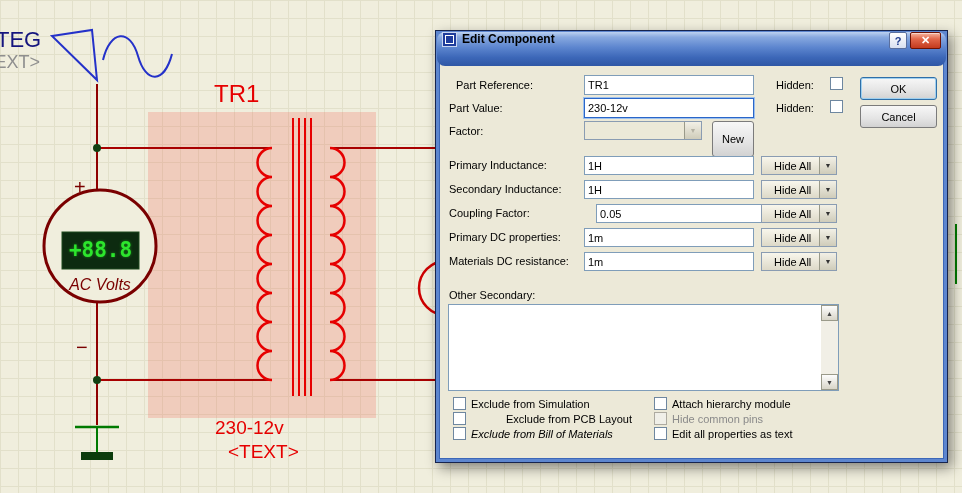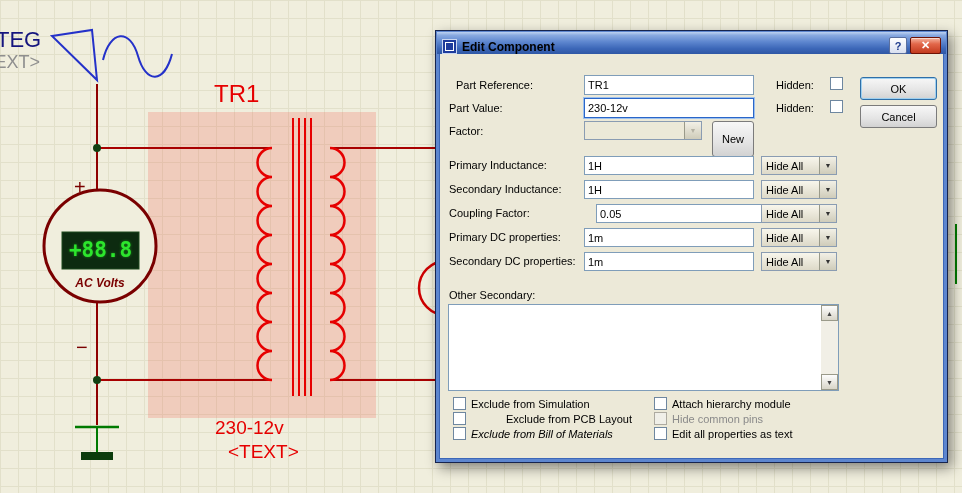--- a/index.html
+++ b/index.html
@@ -13,35 +13,35 @@
     background-size:18px 18px;
   }
   .schem-svg{position:absolute;left:0;top:0;}
   .slabel{position:absolute;white-space:nowrap;}
   .lbl-red{color:#e60000;}
   .lbl-maroon{color:#7a0000;}
   .reading{
     font-family:"DejaVu Sans Mono",monospace;font-weight:bold;font-size:21px;
     color:#2de52d;text-shadow:0 0 3px #1a8f1a;text-align:center;
   }
-  .acvolts{font-style:italic;font-weight:700;font-size:12px;text-align:center;}
+  .acvolts{font-style:italic;font-weight:400;font-size:16px;text-align:center;}
 
   
   .dialog{
     position:absolute;left:435px;top:30px;width:511px;height:431px;
     border:1px solid #16244e;
     box-shadow:inset 0 0 0 3px #5d86cf, 4px 5px 12px rgba(0,0,0,.45);
     background:#3c67b8;
     font-size:11px;color:#000;
   }
   .face{position:absolute;left:4px;top:23px;right:4px;bottom:4px;background:#ece9d8;}
   .titlebar{
-    position:absolute;left:1px;right:1px;top:1px;height:22px;
+    position:absolute;left:1px;right:1px;top:1px;height:34px;
     background:linear-gradient(180deg,#bdd2f1 0%,#88a9e0 15%,#5d86cf 45%,#3c67b8 75%,#2f57a5 100%);
-    display:flex;align-items:flex-end;padding:0 5px;box-sizing:border-box;
+    display:flex;align-items:flex-start;padding:0 5px;box-sizing:border-box;border-radius:8px;
   }
   .app-icon{width:15px;height:15px;background:#1e3c9c;border:1px solid #c9d6f0;box-sizing:border-box;
     box-shadow:inset 0 0 0 2px #1e3c9c, inset 0 0 0 3px #ffffff;margin-right:5px;}
   .title-text{font-size:12px;font-weight:600;color:#000;flex:1;}
   .cap-btn{height:17px;border-radius:2px;display:flex;align-items:center;justify-content:center;
     font-weight:bold;font-size:11px;box-sizing:border-box;margin-left:3px;}
   .help-btn{width:18px;background:linear-gradient(#ffffff,#d9e0f0);border:1px solid #5a6f9e;color:#1c3a8c;}
   .close-btn{width:31px;background:linear-gradient(#f5b5a0,#e2674a 40%,#c33a1e);border:1px solid #6e1204;color:#fff;
     box-shadow:inset 0 1px 0 rgba(255,255,255,.5);}
 
@@ -51,21 +51,21 @@
   .txt.focus{border:1px solid #2a66c8;box-shadow:0 0 0 1px #9cc0ee;}
   .cb{position:absolute;width:13px;height:13px;background:#fff;border:1px solid #6e87a0;box-sizing:border-box;}
   .cb.dis{background:#f0efe8;border-color:#adaaa0;}
   .btn{position:absolute;width:77px;height:23px;border:1px solid #7b7b7b;border-radius:3px;
     background:linear-gradient(#f7f7f7,#e4e4e4 60%,#d2d2d2);
     display:flex;align-items:center;justify-content:center;font-size:11px;box-sizing:border-box;}
   .btn.default{border-color:#2f6fa8;box-shadow:inset 0 0 0 1px #9fd0ef;}
   .btn.small{width:42px;height:36px;}
   .combo{position:absolute;height:19px;border:1px solid #8a9cb2;box-sizing:border-box;
     background:linear-gradient(#f8f6ec,#ddd9c8);display:flex;align-items:stretch;font-size:11px;}
-  .combo .ctext{flex:1;display:flex;align-items:center;padding-left:4px;}
+  .combo .ctext{flex:1;display:flex;align-items:center;padding-left:4px;margin-left:8px;}
   .combo .carrow{width:16px;border-left:1px solid #9a9a8a;
     background:linear-gradient(#f2f0e6,#cfccba);display:flex;align-items:center;justify-content:center;
     font-size:7px;color:#333;}
   .combo.dis{background:#ece9d8;}
   .combo.dis .carrow{color:#b5b2a4;}
   .props{position:absolute;left:12px;top:273px;width:391px;height:87px;
     border:1px solid #7f9db9;background:#fff;box-sizing:border-box;}
   .vsb{position:absolute;right:0;top:0;bottom:0;width:17px;background:#f1efe6;
     display:flex;flex-direction:column;justify-content:space-between;}
   .sb-btn{height:16px;border:1px solid #9a9a8a;background:linear-gradient(#fdfdfd,#d8d5c8);
@@ -173,21 +173,21 @@
     <div class="carrow">▼</div>
   </div>
 
   <div class="lbl" style="left:13px;top:200px;">Primary DC properties:</div>
   <input class="txt" style="left: 148px; top: 197px; width: 170px; height: 19px;" value="1m">
   <div class="combo" style="left:325px;top:197px;width:76px;">
     <div class="ctext">Hide All</div>
     <div class="carrow">▼</div>
   </div>
 
-  <div class="lbl" style="left:13px;top:224px;">Secondary DC properties:</div>
+  <div class="lbl" style="left:13px;top:224px;">Materials DC resistance:</div>
   <input class="txt" style="left: 148px; top: 221px; width: 170px; height: 19px;" value="1m">
   <div class="combo" style="left:325px;top:221px;width:76px;">
     <div class="ctext">Hide All</div>
     <div class="carrow">▼</div>
   </div>
 
   <div class="lbl" style="left:13px;top:258px;">Other Secondary:</div>
   <div class="props">
     <div class="vsb">
       <div class="sb-btn">▲</div>

